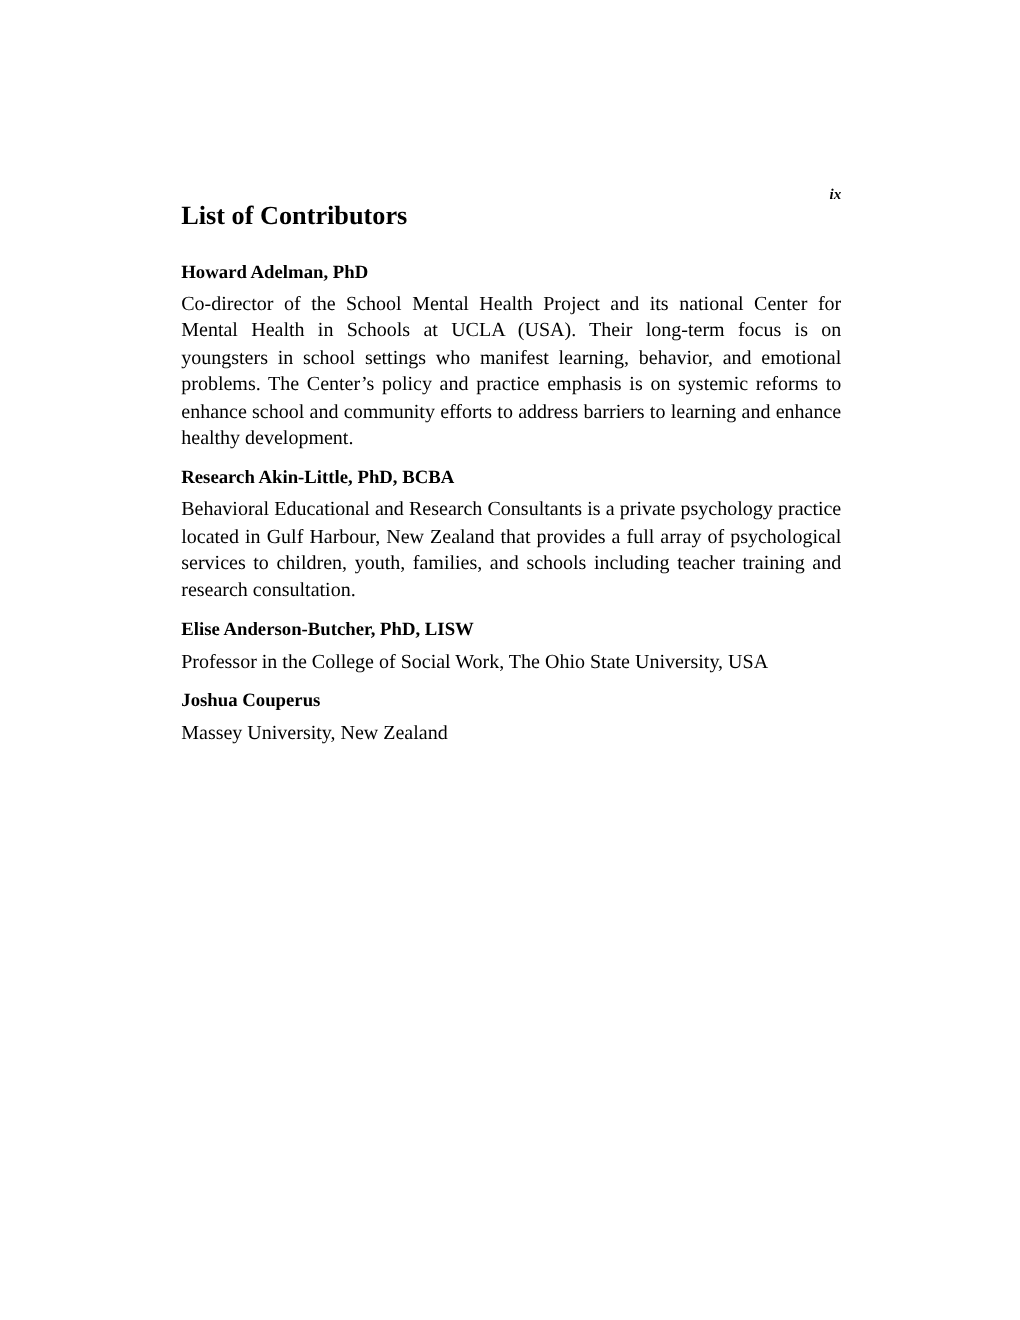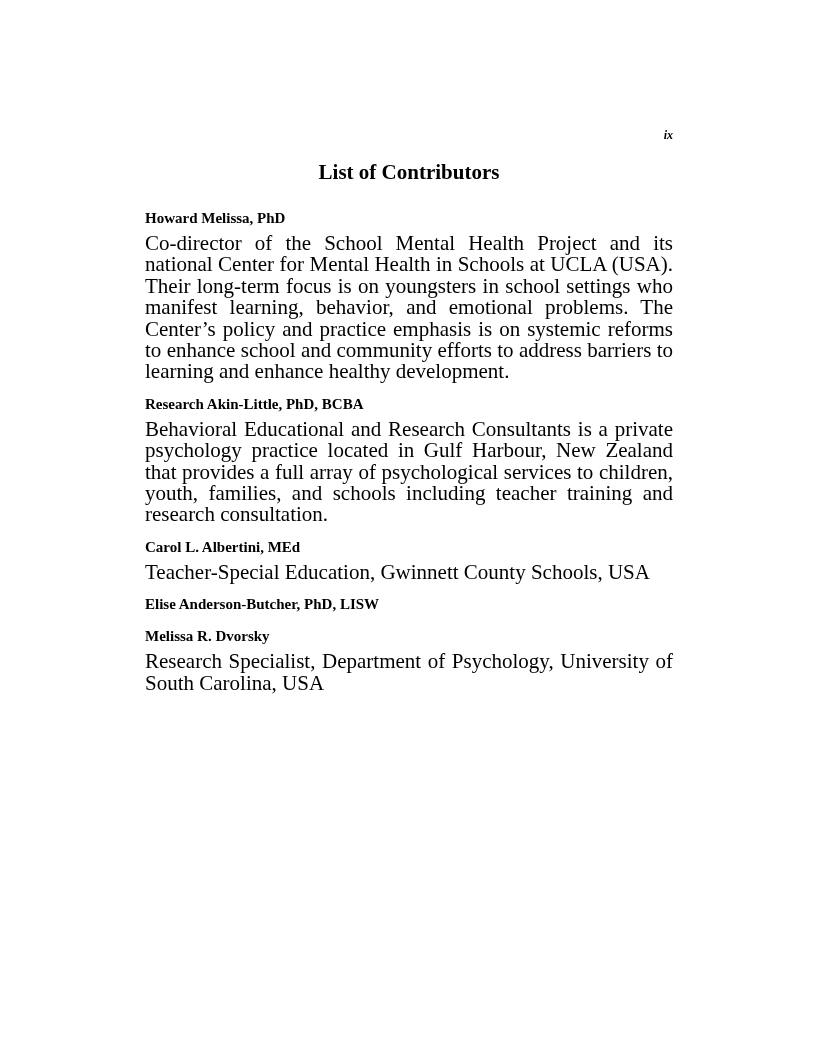--- a/index.html
+++ b/index.html
@@ -10,32 +10,32 @@
     body {
       width: 816px;
       height: 1056px;
       position: relative;
       overflow: hidden;
       font-family: "Liberation Serif", "DejaVu Serif", serif;
       color: #000000;
     }
     .page-number {
       position: absolute;
-      top: 128px;
+      top: 148px;
       right: 143px;
       font-style: italic;
       font-weight: bold;
       font-size: 12px;
     }
     .page-title {
       position: absolute;
       top: 158px;
       left: 145px;
       width: 528px;
-      text-align: center;
+      text-align: left;
       font-weight: bold;
       font-size: 21px;
       margin: 0;
       line-height: 28px;
     }
     .contributors {
       position: absolute;
       top: 207px;
       left: 145px;
       width: 528px;
@@ -43,50 +43,47 @@
     .contributor {
       margin: 0 0 10px 0;
     }
     .contributor-name {
       font-weight: bold;
       font-size: 15px;
       line-height: 22px;
       margin: 0 0 4px 0;
     }
     .contributor-desc {
-      font-size: 21px;
+      font-size: 16px;
       line-height: 21.4px;
       text-align: justify;
       margin: 0;
     }
   </style>
 </head>
 <body>
 
 <div class="page-number">ix</div>
 
 <h1 class="page-title">List of Contributors</h1>
 
 <div class="contributors">
   <div class="contributor">
-    <p class="contributor-name">Howard Melissa, PhD</p>
+    <p class="contributor-name">Howard Adelman, PhD</p>
     <p class="contributor-desc">Co-director of the School Mental Health Project and its national Center for Mental Health in Schools at UCLA (USA). Their long-term focus is on youngsters in school settings who manifest learning, behavior, and emotional problems. The Center’s policy and practice emphasis is on systemic reforms to enhance school and community efforts to address barriers to learning and enhance healthy development.</p>
   </div>
   <div class="contributor">
     <p class="contributor-name">Research Akin-Little, PhD, BCBA</p>
     <p class="contributor-desc">Behavioral Educational and Research Consultants is a private psychology practice located in Gulf Harbour, New Zealand that provides a full array of psychological services to children, youth, families, and schools including teacher training and research consultation.</p>
   </div>
   <div class="contributor">
-    <p class="contributor-name">Carol L. Albertini, MEd</p>
-    <p class="contributor-desc">Teacher-Special Education, Gwinnett County Schools, USA</p>
-  </div>
-  <div class="contributor">
     <p class="contributor-name">Elise Anderson-Butcher, PhD, LISW</p>
+    <p class="contributor-desc">Professor in the College of Social Work, The Ohio State University, USA</p>
   </div>
   <div class="contributor">
   </div>
   <div class="contributor">
-    <p class="contributor-name">Melissa R. Dvorsky</p>
-    <p class="contributor-desc">Research Specialist, Department of Psychology, University of South Carolina, USA</p>
+    <p class="contributor-name">Joshua Couperus</p>
+    <p class="contributor-desc">Massey University, New Zealand</p>
   </div>
   <div class="contributor">
   </div>
 </div>
 
 </body></html>

